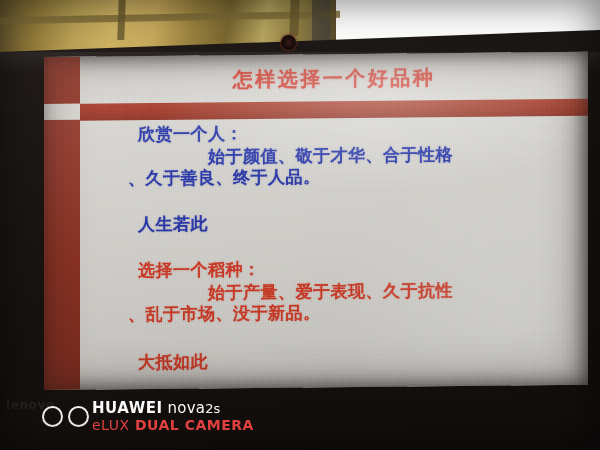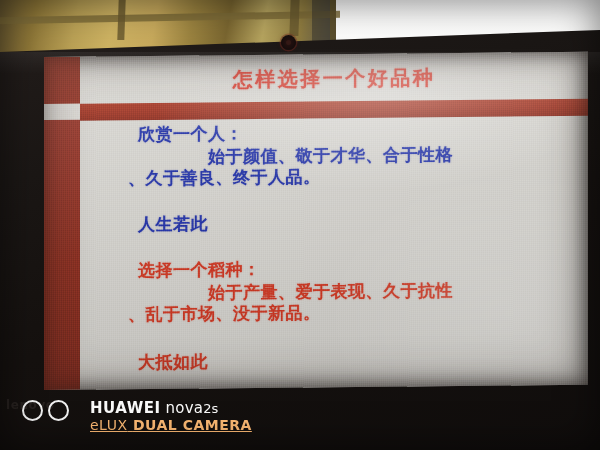--- a/index.html
+++ b/index.html
@@ -126,32 +126,32 @@
   .b-conclude{top:232px;}
   .b-conclude .l1{font-size:17px;padding-left:58px;}
 
   
   .lenovo{
     position:absolute;left:6px;top:398px;z-index:20;
     color:#3a3330;font-size:12px;font-weight:700;letter-spacing:.6px;
     opacity:.5;font-family:"DejaVu Sans","Liberation Sans",sans-serif;text-align:right;
   }
 
-  .wm{position:absolute;left:22px;top:400px;z-index:21;display:flex;align-items:flex-start;gap:21px;}
+  .wm{position:absolute;left:42px;top:400px;z-index:21;display:flex;align-items:center;gap:3px;}
   .wm-lens{display:flex;gap:5px;}
   .wm-lens span{
     display:block;width:21px;height:21px;border-radius:50%;
     border:2.4px solid #f2f2f2;box-sizing:border-box;
   }
   .wm-txt{display:flex;flex-direction:column;line-height:1.16;}
   .wm-l1{font-size:15px;color:#fafafa;letter-spacing:.2px;}
   .wm-l1 b{font-weight:700;letter-spacing:.5px;}
   .wm-l1 i{font-style:normal;font-weight:400;}
   .wm-l1 u{text-decoration:none;font-size:13px;}
-  .wm-l2{font-size:14px;color:#fdba74;font-weight:700;letter-spacing:.5px;text-decoration:underline;}
+  .wm-l2{font-size:14px;color:#ef4444;font-weight:700;letter-spacing:.5px;}
   .wm-l2 em{font-style:normal;font-weight:400;}
 
   .edge-shadow{
     position:absolute;inset:0;z-index:30;pointer-events:none;
     box-shadow:inset 0 0 40px rgba(0,0,0,.55);
   }
 </style>
 </head>
 <body>
 

